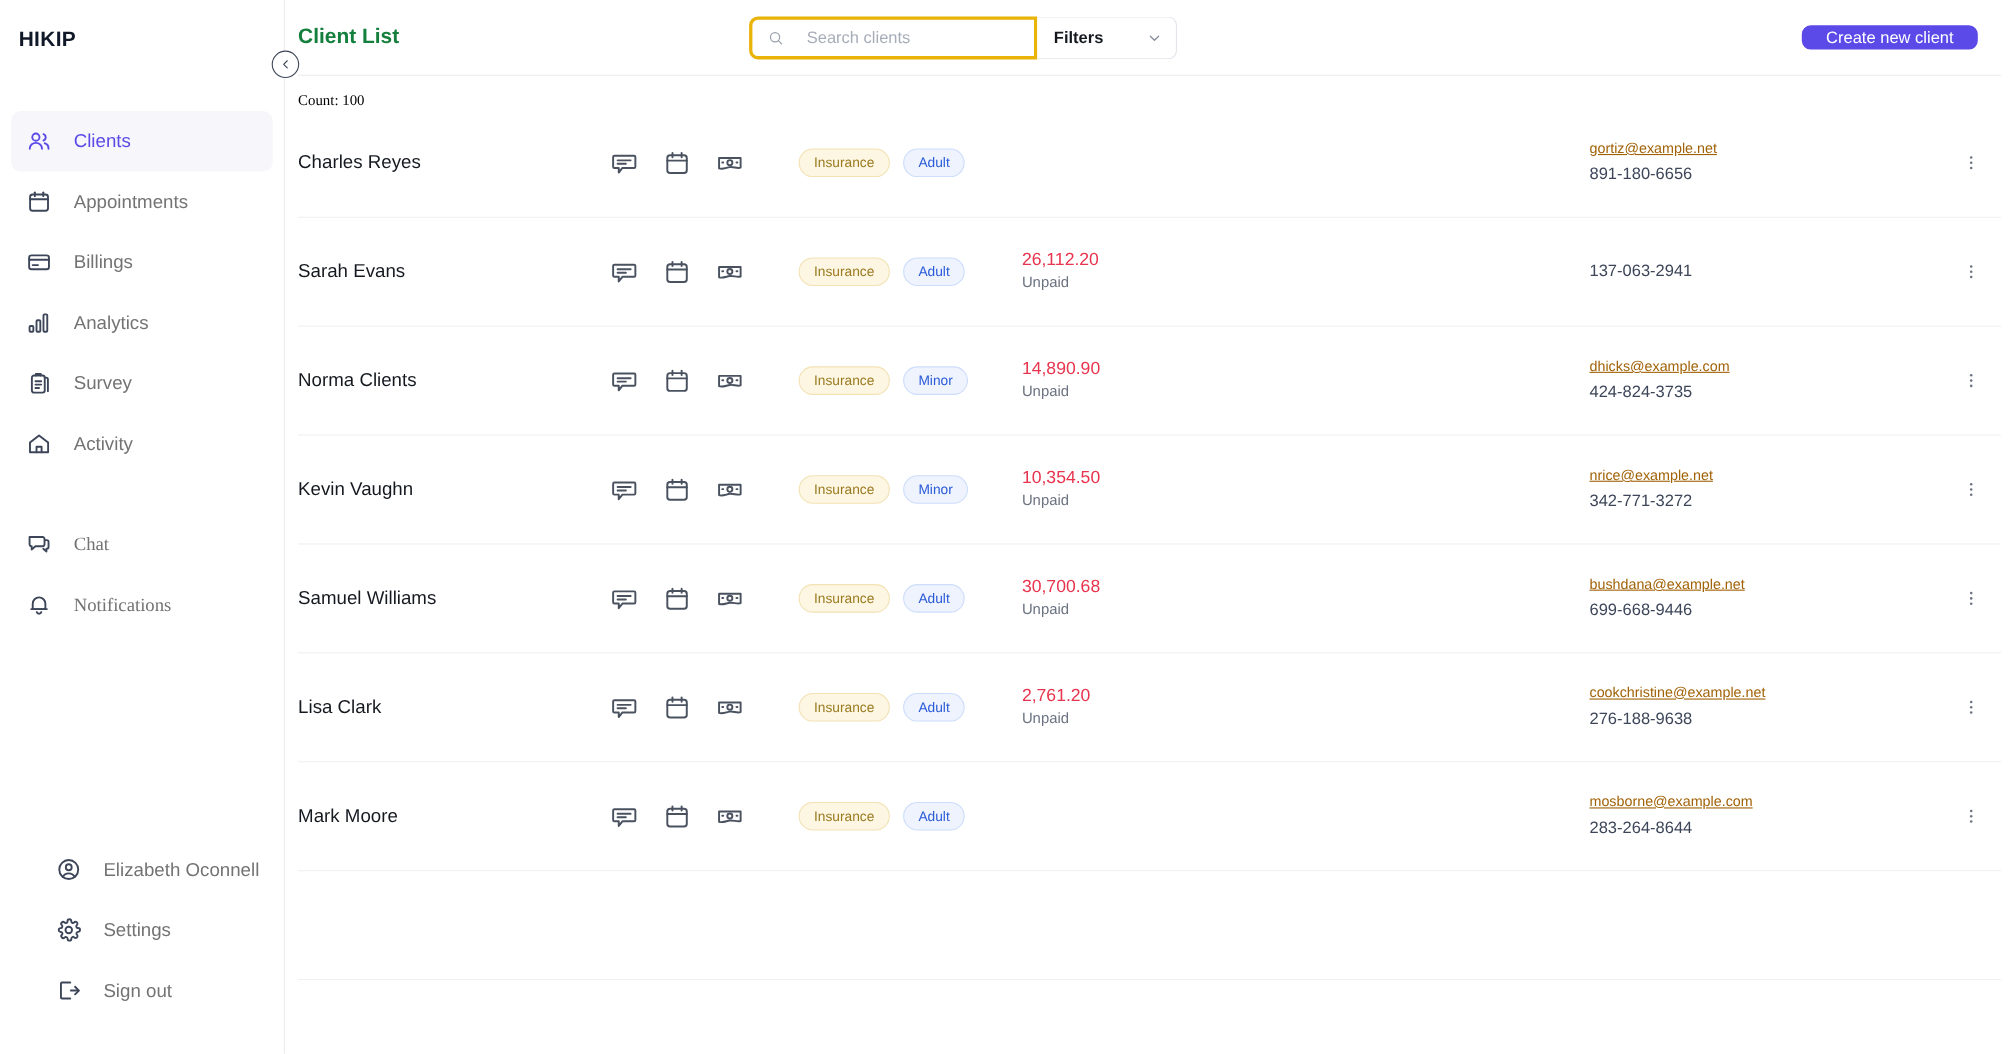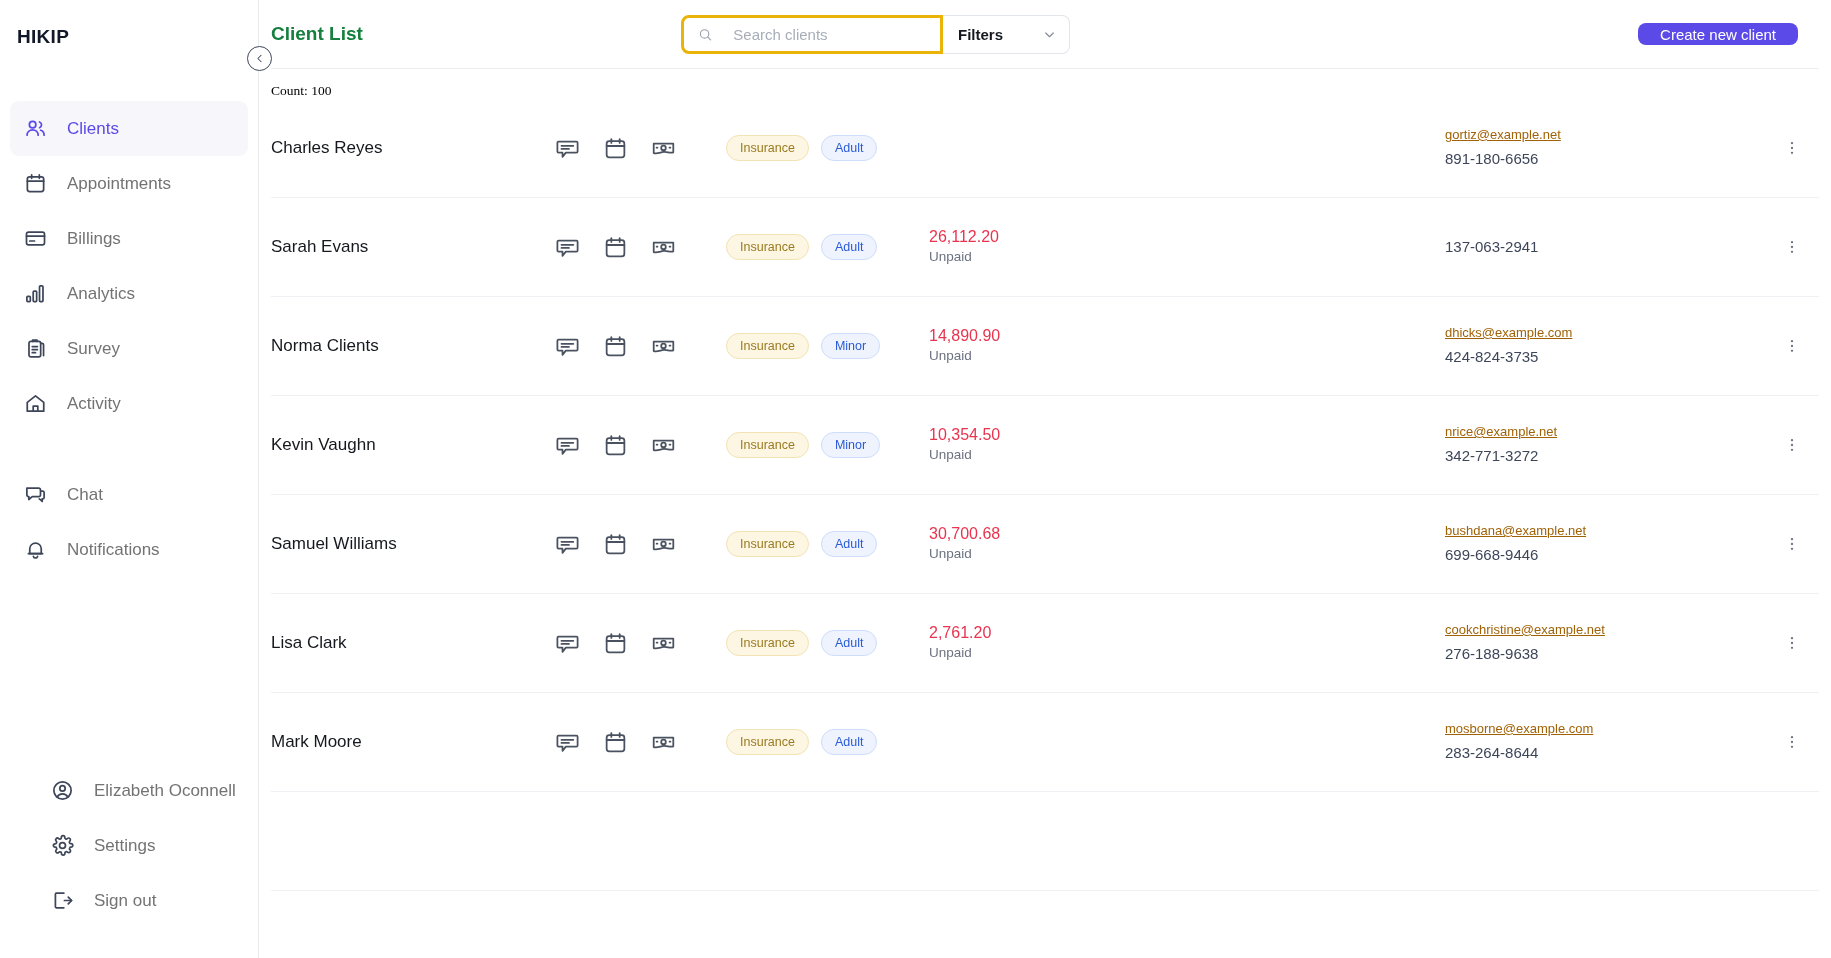--- a/index.html
+++ b/index.html
@@ -25,21 +25,21 @@
   }
   .brand {
     font-size: 19px;
     font-weight: bold;
     color: #111827;
     letter-spacing: 0.3px;
     padding: 26px 0 0 17px;
     height: 72px;
   }
   .nav-group { margin-top: 29px; }
-  .nav-group.lower { margin-top: 36px; }
+  .nav-group.lower { margin-top: 36px; font-family: Liberation Serif, serif; }
   .nav-item {
     display: flex;
     align-items: center;
     gap: 19px;
     height: 55px;
     margin: 0 10px;
     padding-left: 13px;
     border-radius: 9px;
     cursor: pointer;
     color: #737373;

